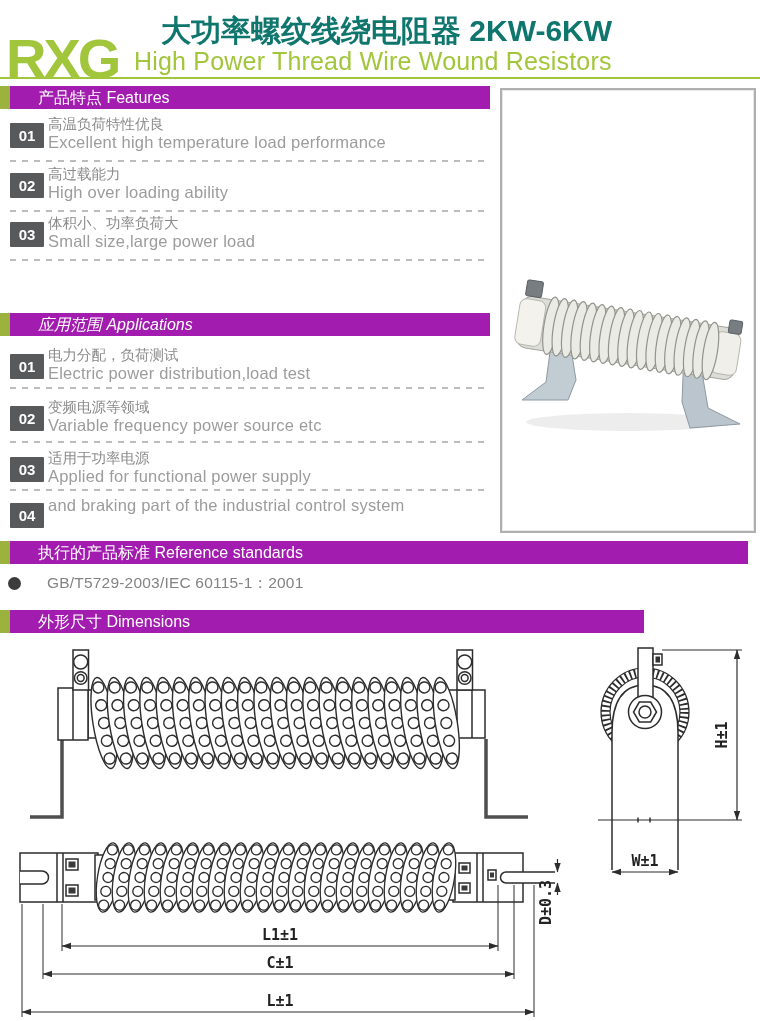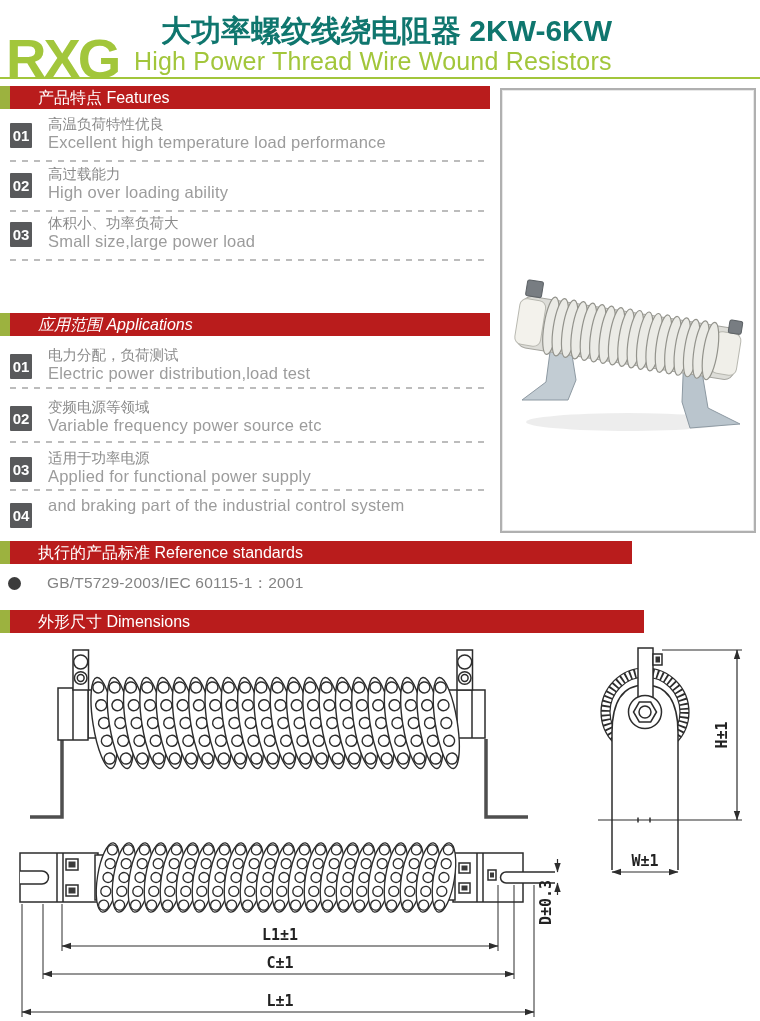--- a/index.html
+++ b/index.html
@@ -5,26 +5,26 @@
   html,body{margin:0;padding:0;background:#fff;}
   #page{position:relative;width:760px;height:1021px;background:#fff;overflow:hidden;
         font-family:"Liberation Sans","DejaVu Sans",sans-serif;}
   .abs{position:absolute;}
   
   .logo{left:6px;top:4px;font-size:56px;font-weight:bold;color:#a2c63b;letter-spacing:-3px;line-height:1.15;margin-top:23px;}
   .title-zh{left:133px;top:11px;font-size:30px;font-weight:bold;color:#0f766e;white-space:nowrap;margin-left:28px;}
   .title-en{left:134px;top:47px;font-size:25px;color:#a2c63b;white-space:nowrap;letter-spacing:.2px;}
   .rule{left:0;top:77px;width:760px;height:2px;background:#a2c63b;}
   
-  .banner{height:23px;background:#b91c1c;color:#fff;font-size:16px;line-height:23px;
+  .banner{height:23px;background:#a21caf;color:#fff;font-size:16px;line-height:23px;
           padding-left:38px;box-sizing:border-box;white-space:nowrap;}
   .banner .edge{position:absolute;left:0;top:0;width:10px;height:23px;background:#9cb23f;}
   
   .item{left:10px;width:478px;}
-  .badge{position:absolute;left:0;top:7px;width:22px;height:25px;background:#58595b;color:#fff;
+  .badge{position:absolute;left:0;top:7px;width:34px;height:25px;background:#58595b;color:#fff;
          font-size:15px;font-weight:bold;text-align:center;line-height:25px;border-radius:1px;}
   .itxt{margin-left:38px;}
   .zh{font-size:14.5px;color:#8a8a8a;line-height:17px;white-space:nowrap;}
   .en{font-size:16.5px;color:#9c9c9c;line-height:19px;letter-spacing:.2px;white-space:nowrap;}
   .dash{left:10px;width:478px;height:2px;
         background:repeating-linear-gradient(90deg,#bcbcbc 0 6px,transparent 6px 12px);}
   
   .std{left:8px;top:573px;display:flex;align-items:center;gap:26px;}
   .std .dot{width:13px;height:13px;border-radius:50%;background:#3c3c3c;}
   .std .txt{font-size:15.5px;color:#838383;letter-spacing:.2px;white-space:nowrap;}
@@ -147,21 +147,21 @@
             <ellipse cx="190.5" cy="248" rx="7" ry="29"></ellipse>
           <ellipse cx="200" cy="248" rx="7" ry="29"></ellipse>
             <ellipse cx="209.5" cy="248" rx="7" ry="29"></ellipse>
         </g>
         <rect x="18" y="206" width="16" height="16" rx="2" fill="#787d82" stroke="#5c6165"></rect>
         <rect x="224" y="214" width="13" height="13" rx="2" fill="#787d82" stroke="#5c6165"></rect>
       </g>
     </svg>
   </div>
 
-  <div class="abs banner" style="left:0;top:541px;width:632px;">
+  <div class="abs banner" style="left:0;top:541px;width:748px;">
     <span class="edge"></span>
     <span>执行的产品标准 Reference standards</span>
   </div>
   <div class="abs std">
     <span class="dot"></span>
     <span class="txt">GB/T5729-2003/IEC 60115-1：2001</span>
   </div>
 
   <div class="abs banner" style="left:0;top:610px;width:644px;">
     <span class="edge"></span>

